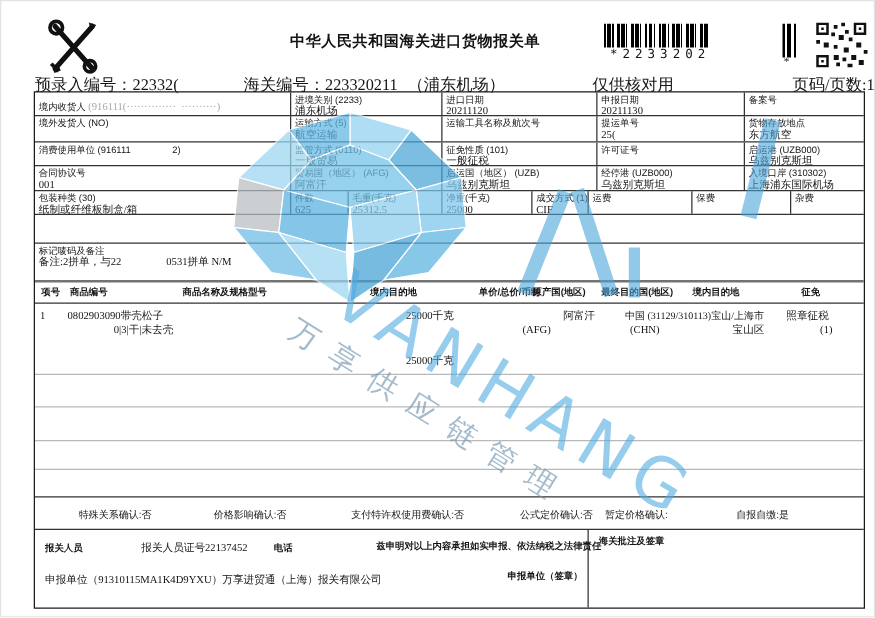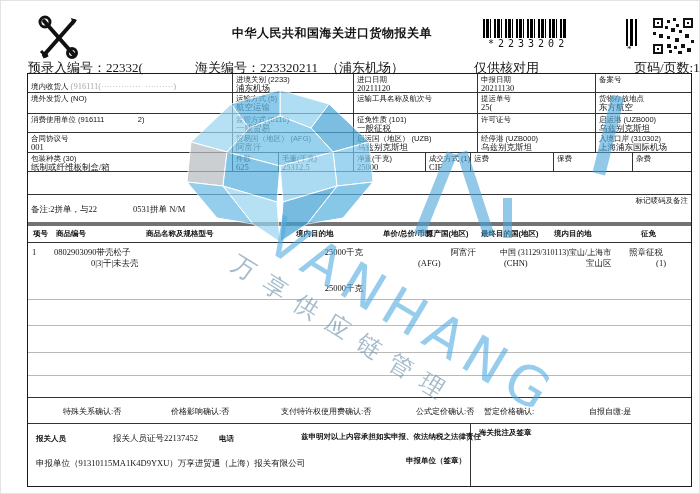--- a/index.html
+++ b/index.html
@@ -17,21 +17,21 @@
   #form{position:absolute;left:27px;top:73px;width:665px;border:1.5px solid #1a1a1a;box-sizing:border-box;background:transparent;}
   .row{display:flex;border-bottom:1px solid #333;box-sizing:border-box;}
   .hc,.pc{box-sizing:border-box;padding:1px 3px 0 3px;overflow:hidden;}
   .hc{border-right:1px solid #333;}
   .hc:last-child,.pc:last-child{border-right:none;}
   .pc{border-right:1px solid #333;}
   .lb{font-family:"Liberation Sans","DejaVu Sans",sans-serif;font-weight:400;font-size:7.5px;line-height:9px;white-space:pre;}
   .vl{font-size:8.5px;line-height:9.5px;white-space:pre;}
   .inline .lb,.inline .vl{display:inline;}
   .docs{padding:1px 3px;border-bottom:1px solid #333;}
-  .marks{height:31px;padding:1px 3px;border-bottom:4px solid #737373;box-sizing:border-box;position:relative;text-align:right;}
+  .marks{height:31px;padding:1px 3px;border-bottom:2px solid #737373;box-sizing:border-box;position:relative;}
   #goods-header{position:relative;height:16px;border-bottom:1px solid #333;}
   #goods-header .gh{position:absolute;top:3px;font-family:"Liberation Sans","DejaVu Sans",sans-serif;font-weight:700;font-size:7.5px;white-space:pre;}
   #goods-body{position:relative;height:154px;border-bottom:1px solid #333;}
   .gv{position:absolute;font-size:8.5px;white-space:pre;}
   .gline{position:absolute;left:0;right:0;height:1px;background:#b9b9b9;}
   #confirm-row{position:relative;height:25px;border-bottom:1px solid #333;}
   .cf{position:absolute;top:8px;font-family:"Liberation Sans","DejaVu Sans",sans-serif;font-size:8px;white-space:pre;}
   #footer-box{position:relative;height:62px;display:flex;}
   #footer-left{position:relative;width:443px;border-right:1px solid #333;box-sizing:border-box;}
   #footer-right{position:relative;flex:1;}

